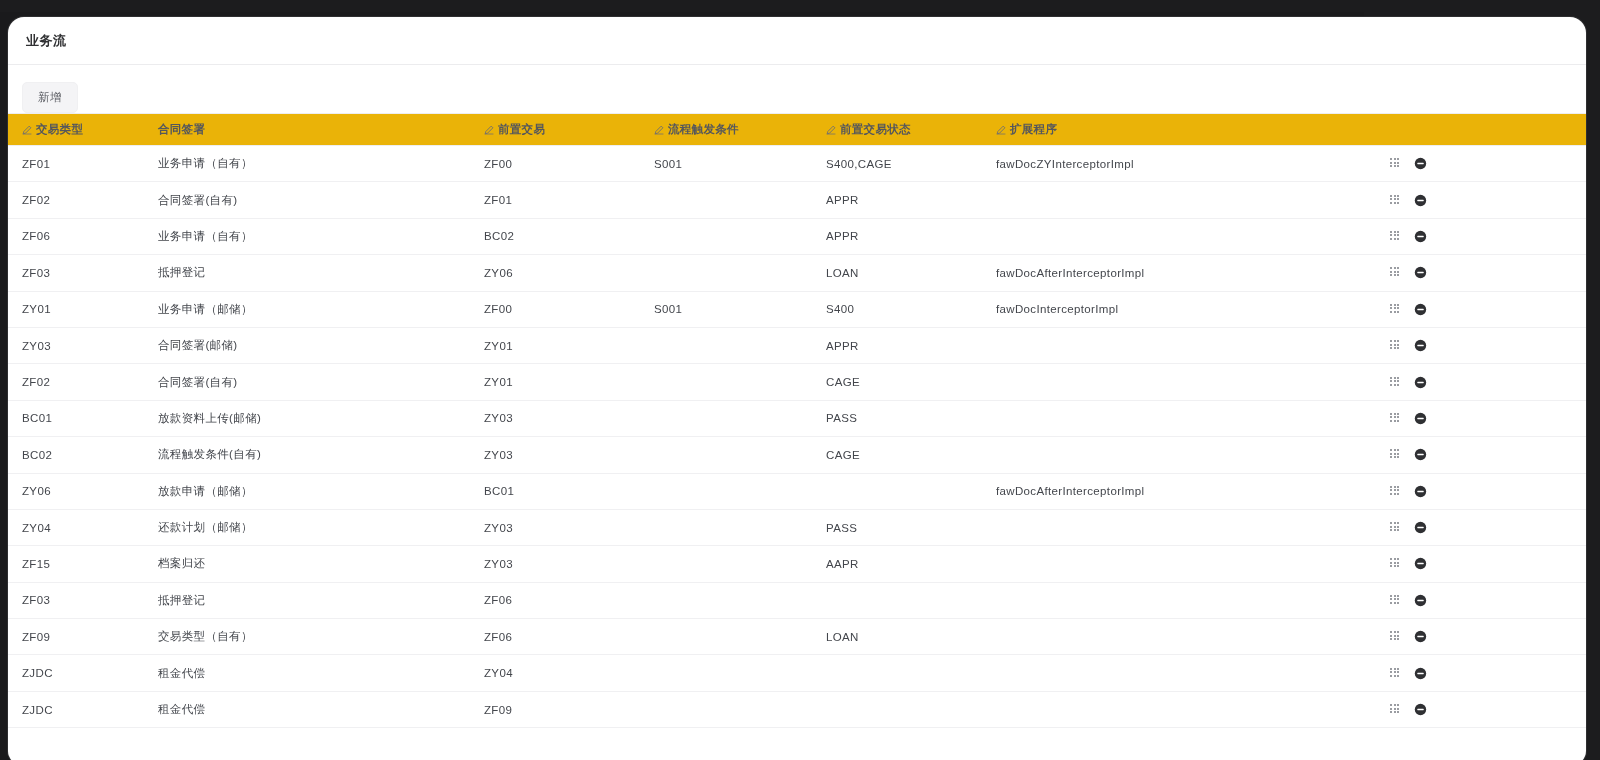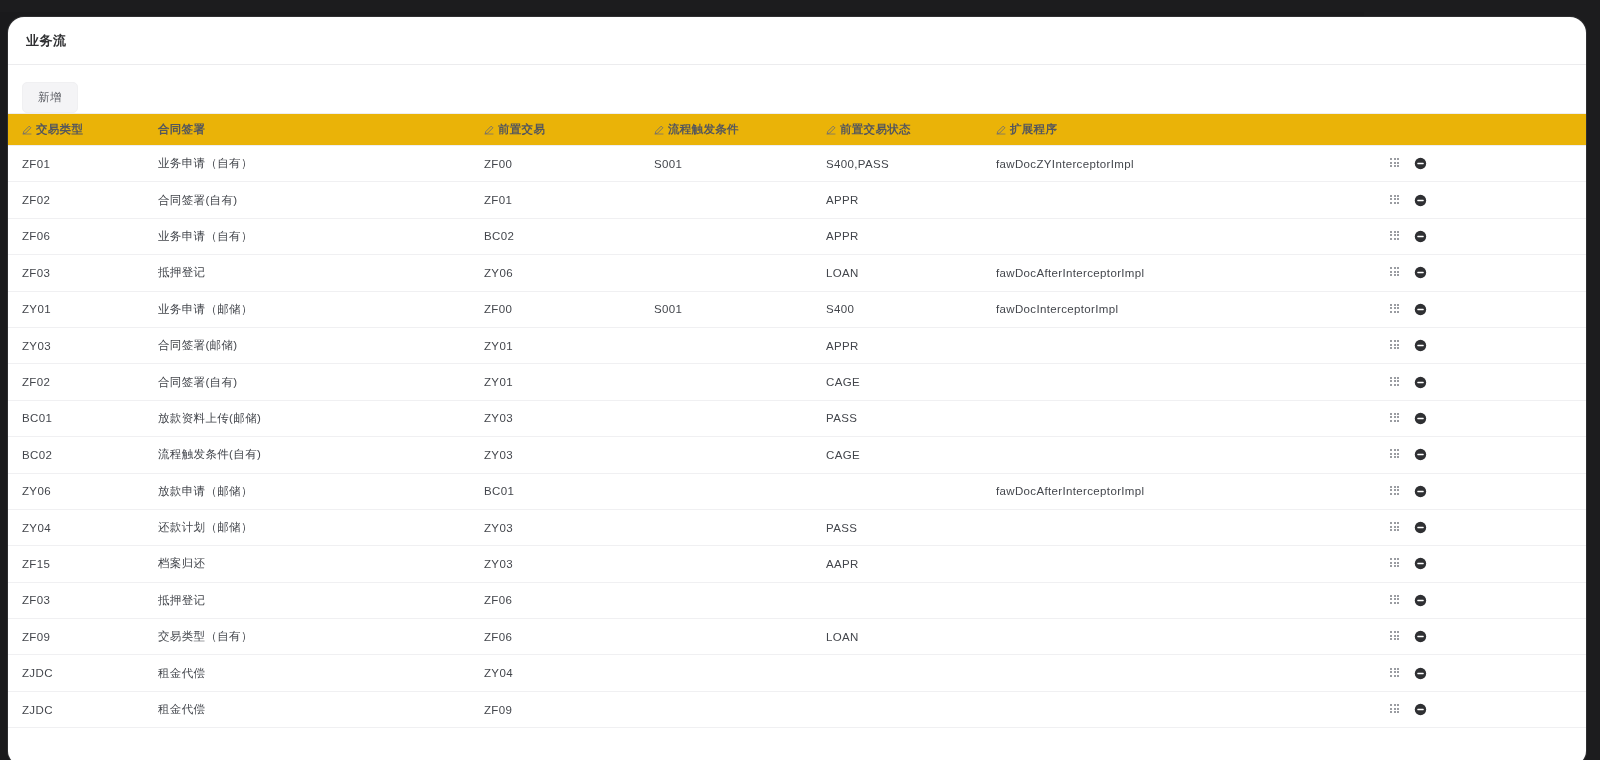--- a/index.html
+++ b/index.html
@@ -201,21 +201,21 @@
             </th>
             <th></th>
           </tr>
       </thead>
       <tbody id="body-rows">
           <tr>
             <td>ZF01</td>
             <td>业务申请（自有）</td>
             <td>ZF00</td>
             <td>S001</td>
-            <td>S400,PASS</td>
+            <td>S400,CAGE</td>
             <td>fawDocZYInterceptorImpl</td>
             <td class="actions">
               <div class="act-wrap">
                 <span class="drag-icon">
                   <i></i>
                   <i></i>
                   <i></i>
                   <i></i>
                   <i></i>
                   <i></i>

